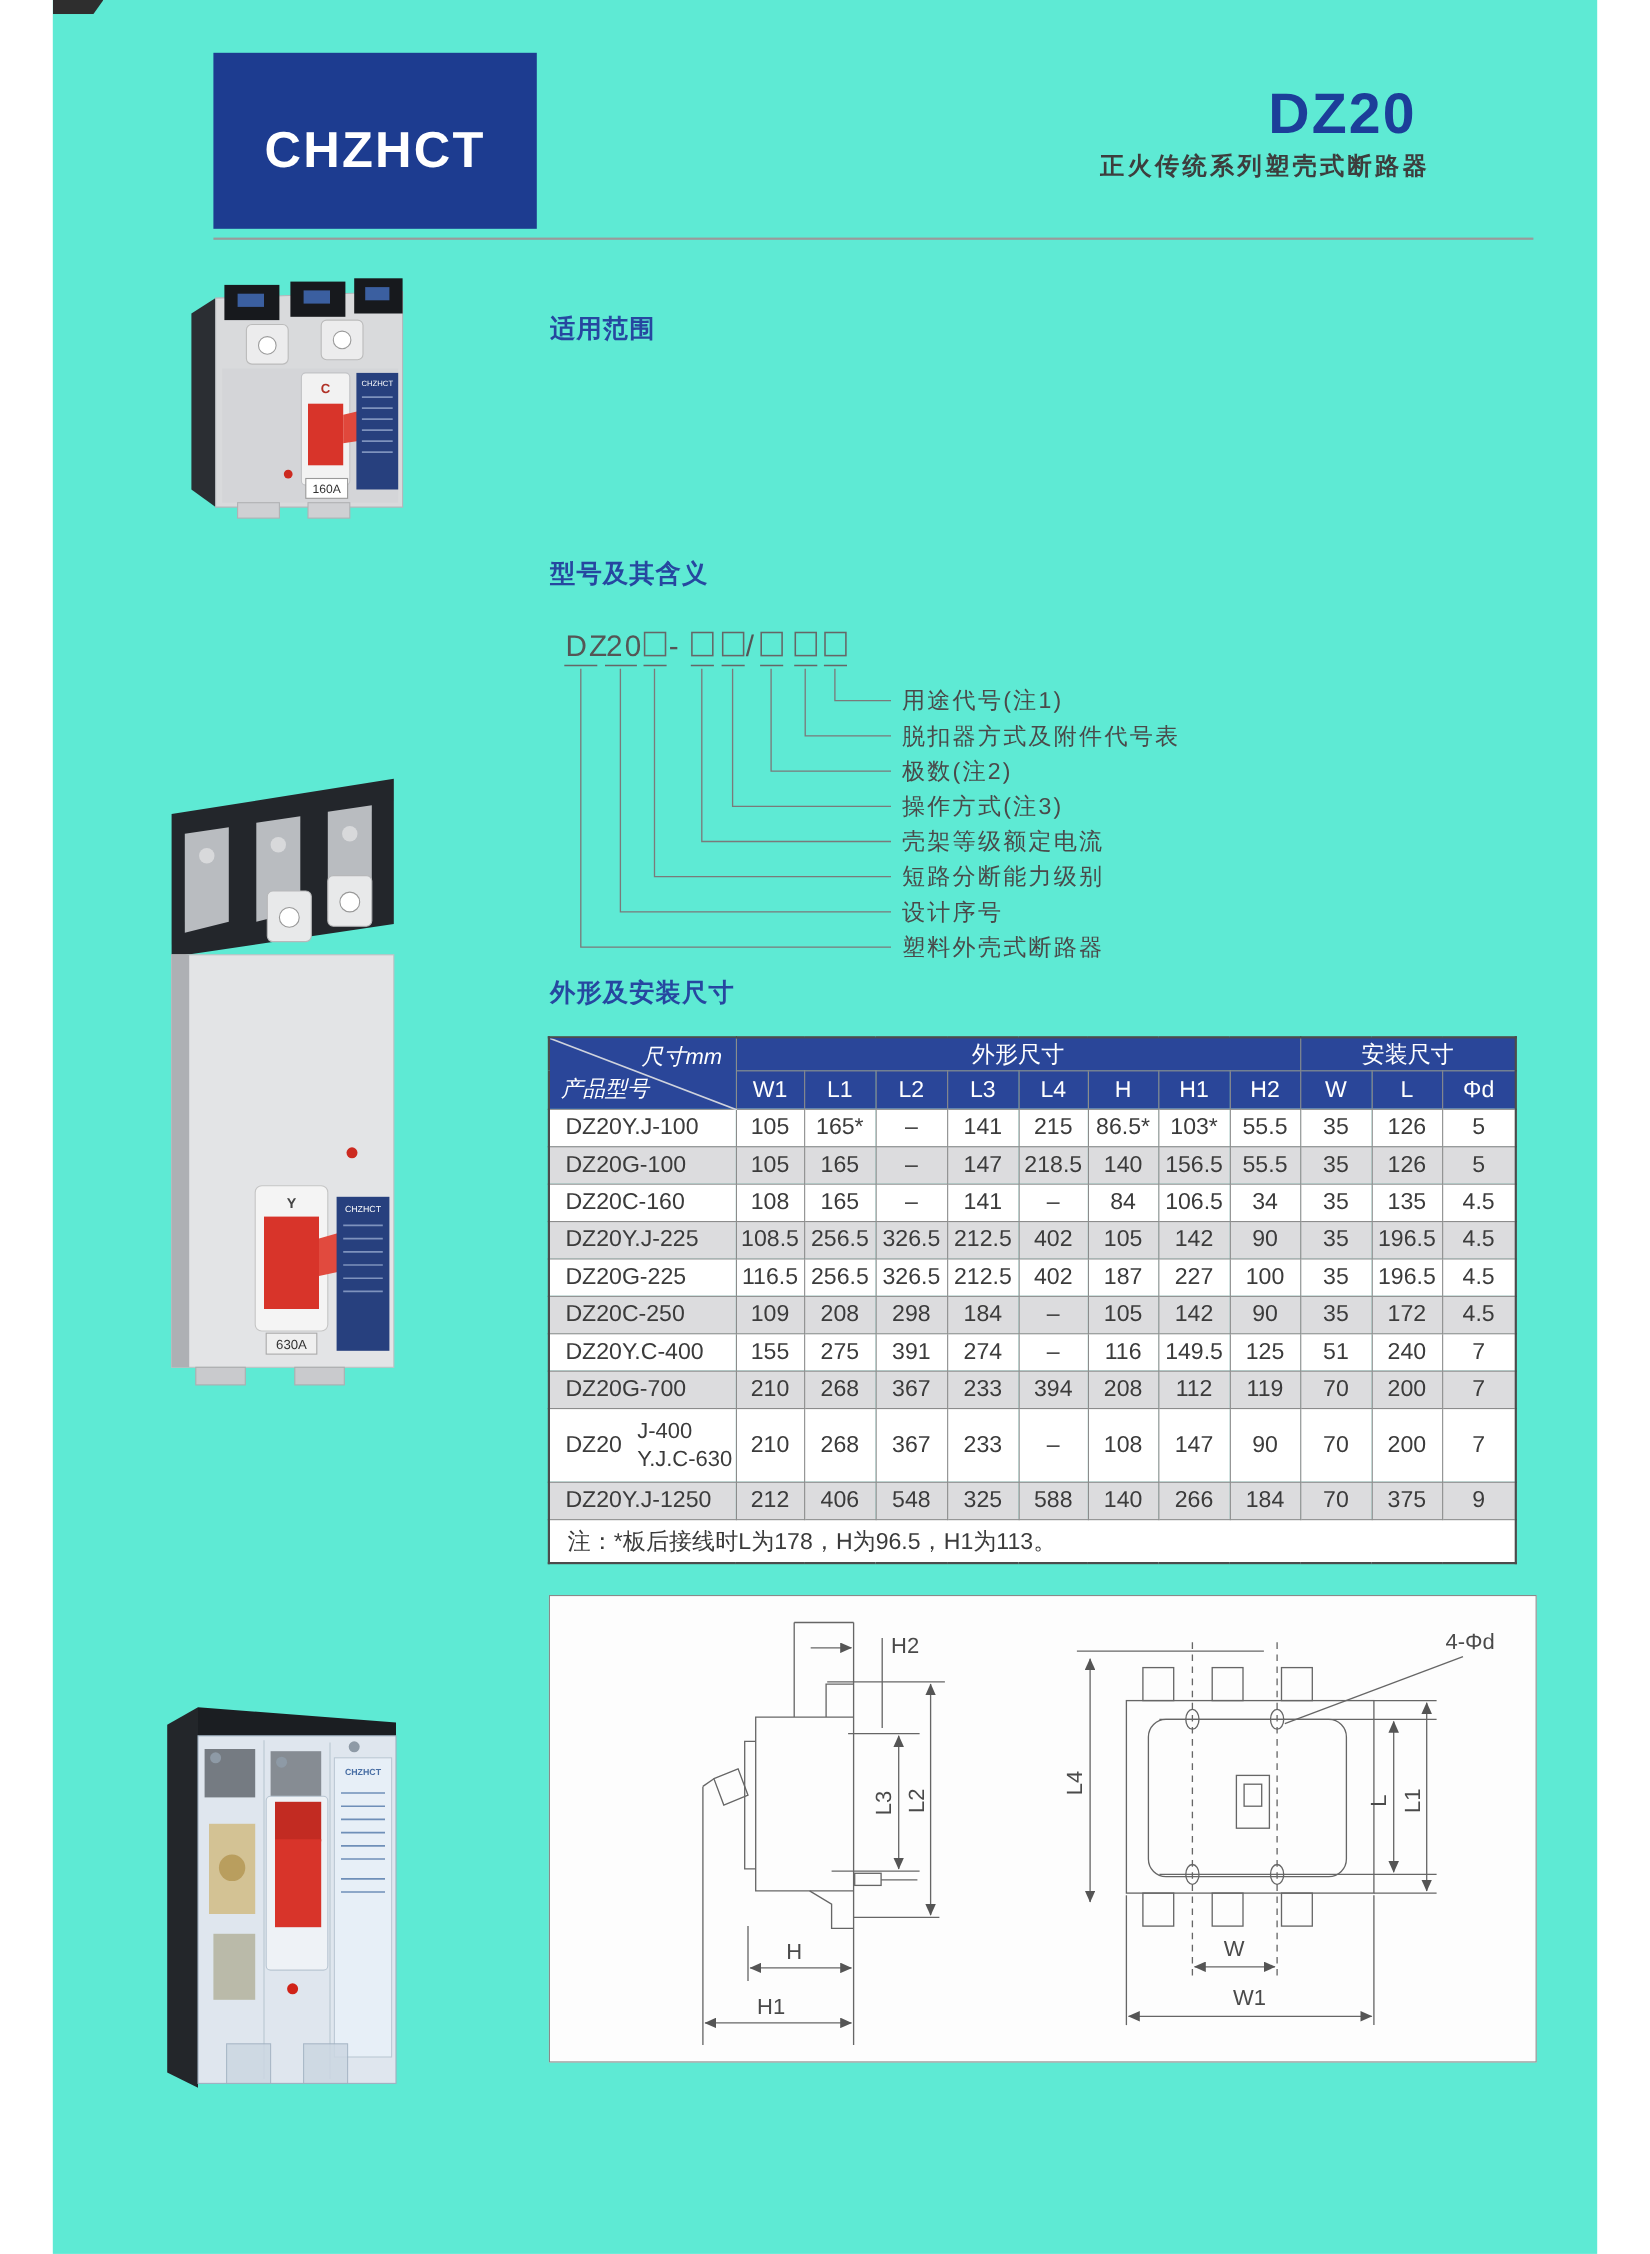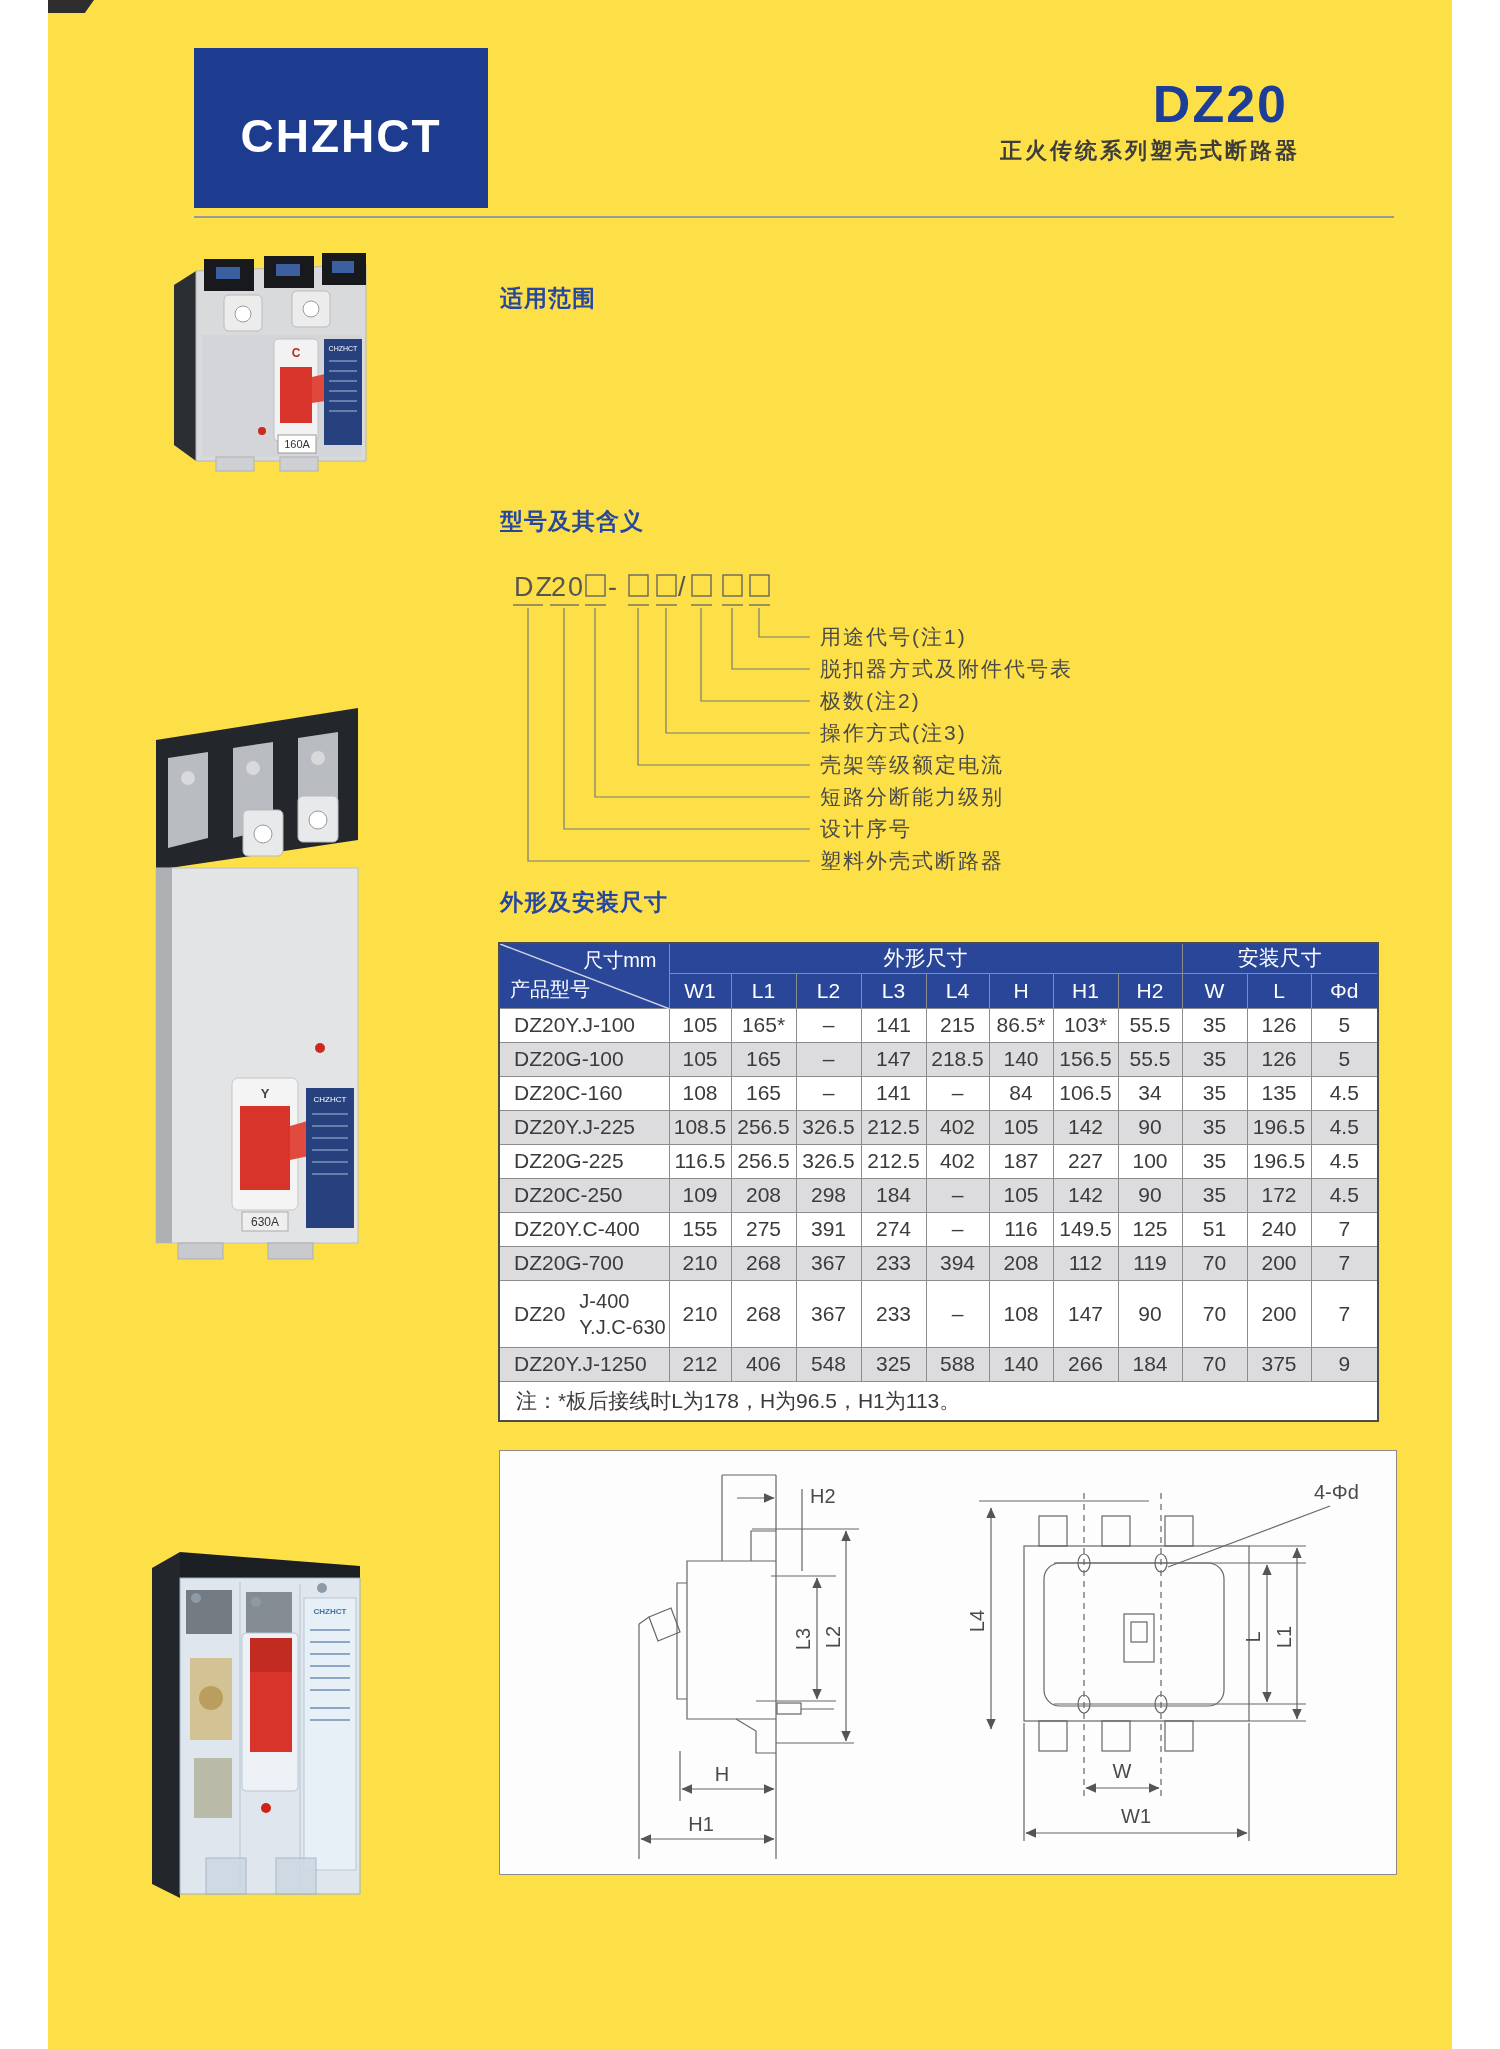--- a/index.html
+++ b/index.html
@@ -1,19 +1,19 @@
 <!DOCTYPE html>
 <html><head>
 <meta charset="utf-8">
 <style>
   * { margin:0; padding:0; box-sizing:border-box; }
   html,body { background:#ffffff; }
   body { font-family:"Liberation Sans", sans-serif; }
   #page {
-    position:relative; width:1404px; height:2049px; background:#fde047;
+    position:relative; width:1404px; height:2049px; background:#5eead4;
     overflow:hidden; margin:0 auto;
   }
   
   .corner-mark { position:absolute; left:0; top:0; width:46px; height:13px;
     background:#2e2e2e; clip-path:polygon(0 0,100% 0,80% 100%,0 100%); }
   .logo-box { position:absolute; left:146px; top:48px; width:294px; height:160px;
     background:#1d3c90; display:flex; align-items:center; justify-content:center; }
   .logo-text { color:#ffffff; font-size:46px; font-weight:800; letter-spacing:2px;
     transform:translateY(8px); }
   .page-title { position:absolute; top:74px; right:164px; color:#1c3e99;
@@ -44,21 +44,21 @@
   .dims-table th, .dims-table td { border:1px solid #8c8c8c; text-align:center;
     vertical-align:middle; font-weight:400; padding:0; }
   .dims-table { border:2px solid #4c4c4c; }
   .dims-table thead th { background:#2a4699; color:#ffffff; font-size:21px; }
   .dims-table thead tr.h1 { height:30px; }
   .dims-table thead tr.h2 { height:35px; }
   .dims-table tbody tr { height:34px; background:#ffffff;margin-left:35px; }
   .dims-table tbody tr:nth-child(even) { background:#dcdcde; }
   .dims-table tbody tr.row-tall { height:67px; }
   .dims-table tbody td:first-child { text-align:left; padding-left:14px; }
-  .corner-cell { position:relative; padding:0; }
+  .corner-cell { position:relative; padding:0;font-style:italic; }
   .corner-cell svg { position:absolute; left:0; top:0; }
   .corner-top { position:absolute; right:12px; top:3px; font-size:20px; color:#fff; }
   .corner-bottom { position:absolute; left:10px; bottom:5px; font-size:20px; color:#fff; }
   .model-split { display:flex; align-items:center; gap:14px; }
   .model-sub { display:flex; flex-direction:column; font-size:20px; line-height:26px; }
   .dims-table tfoot tr { height:40px; background:#ffffff; }
   .dims-table tfoot td { text-align:left; padding-left:16px; font-size:21px; color:#3b3b3b; }
   
   .drawing-box { position:absolute; left:451px; top:1450px; width:898px; height:425px;
     border:1.5px solid #8a8a8a; background:#fdfdfd; }

